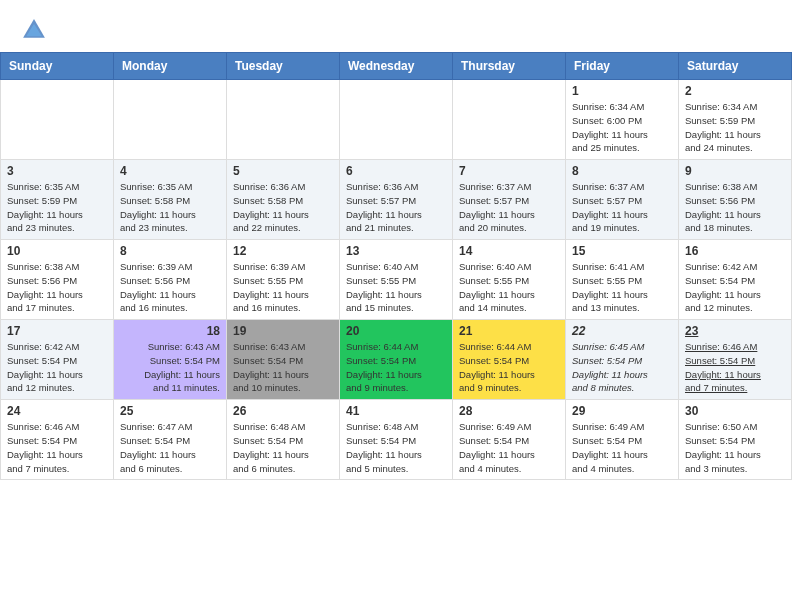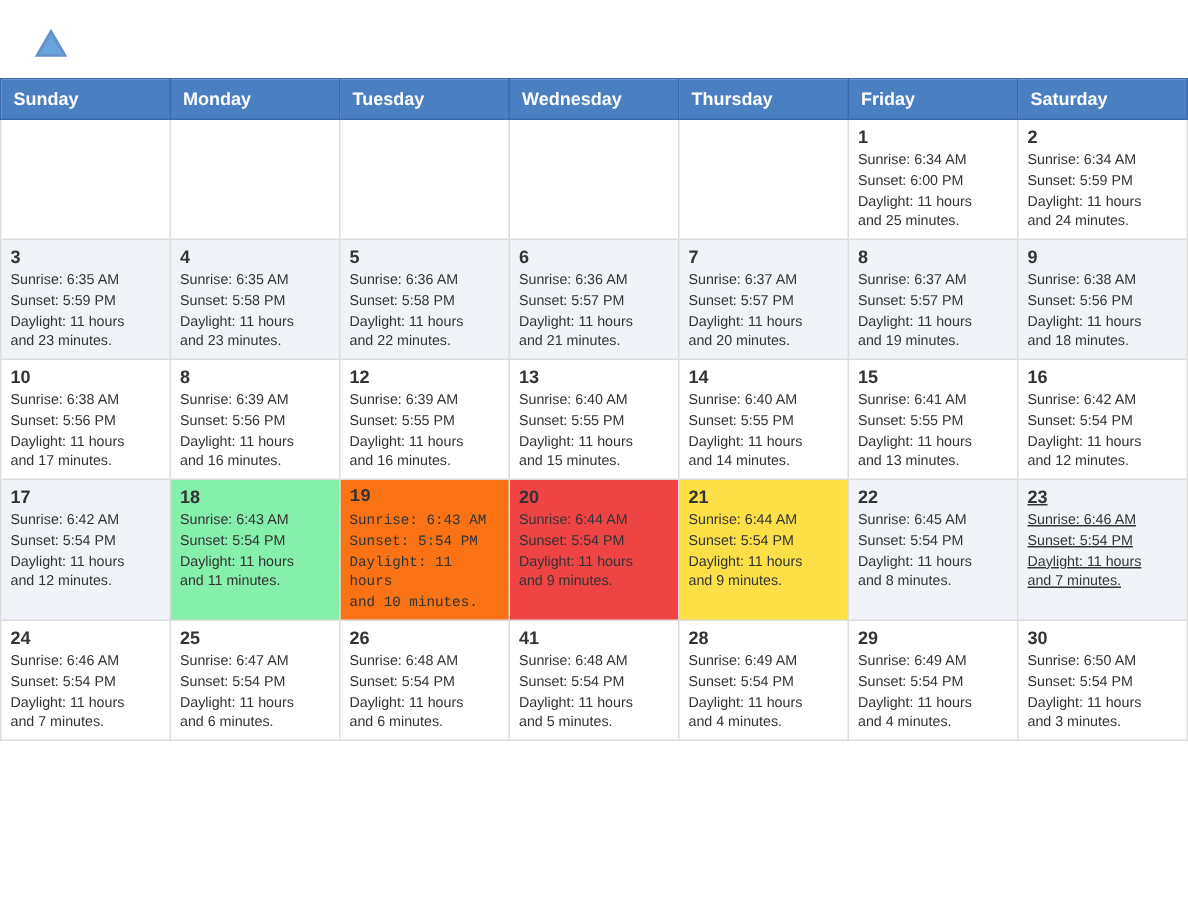--- a/index.html
+++ b/index.html
@@ -195,37 +195,37 @@
         <td>
           <span class="day-num">16</span>
           <div class="day-info">Sunrise: 6:42 AM<br>Sunset: 5:54 PM<br>Daylight: 11 hours<br>and 12 minutes.</div>
         </td>
       </tr>
       <tr>
         <td style="background: rgb(240, 244, 248); margin-left: 48px;">
           <span class="day-num">17</span>
           <div class="day-info">Sunrise: 6:42 AM<br>Sunset: 5:54 PM<br>Daylight: 11 hours<br>and 12 minutes.</div>
         </td>
-        <td style="background: #86efac;">
+        <td style="background: #c4b5fd; text-align: right;">
           <span class="day-num">18</span>
           <div class="day-info">Sunrise: 6:43 AM<br>Sunset: 5:54 PM<br>Daylight: 11 hours<br>and 11 minutes.</div>
         </td>
-        <td style="background: #f97316; font-family: Liberation Mono, monospace;">
+        <td style="background: #a3a3a3;">
           <span class="day-num">19</span>
           <div class="day-info">Sunrise: 6:43 AM<br>Sunset: 5:54 PM<br>Daylight: 11 hours<br>and 10 minutes.</div>
         </td>
-        <td style="background: #ef4444;">
+        <td style="background: #22c55e;">
           <span class="day-num">20</span>
           <div class="day-info">Sunrise: 6:44 AM<br>Sunset: 5:54 PM<br>Daylight: 11 hours<br>and 9 minutes.</div>
         </td>
         <td style="background: #fde047;">
           <span class="day-num">21</span>
           <div class="day-info">Sunrise: 6:44 AM<br>Sunset: 5:54 PM<br>Daylight: 11 hours<br>and 9 minutes.</div>
         </td>
-        <td style="background: rgb(240, 244, 248);">
+        <td style="background: rgb(240, 244, 248); font-style: italic;">
           <span class="day-num">22</span>
           <div class="day-info">Sunrise: 6:45 AM<br>Sunset: 5:54 PM<br>Daylight: 11 hours<br>and 8 minutes.</div>
         </td>
         <td style="background: rgb(240, 244, 248); text-decoration: underline;">
           <span class="day-num">23</span>
           <div class="day-info">Sunrise: 6:46 AM<br>Sunset: 5:54 PM<br>Daylight: 11 hours<br>and 7 minutes.</div>
         </td>
       </tr>
       <tr>
         <td>

